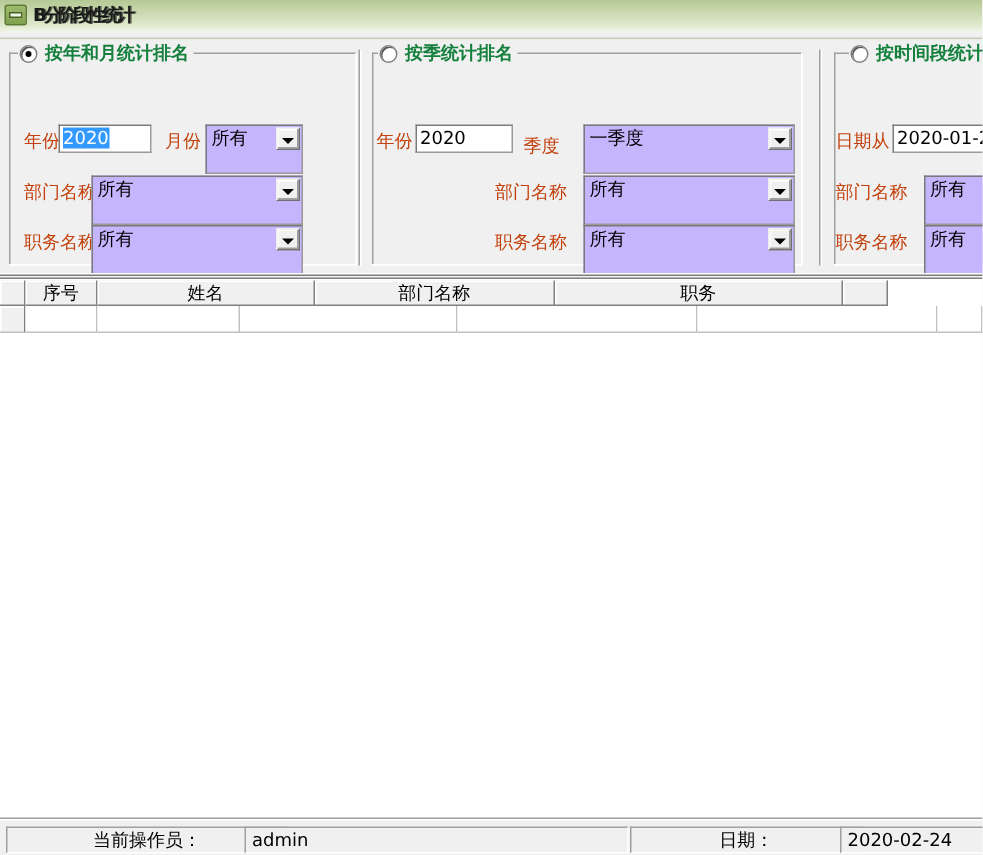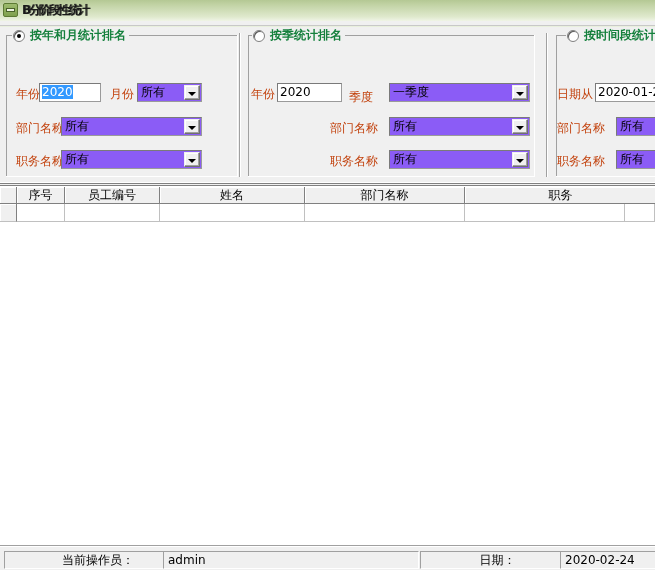--- a/index.html
+++ b/index.html
@@ -190,22 +190,22 @@
     color: #000;
     overflow: hidden;
     white-space: nowrap;
   }
   .finput .sel {
     background: #3399ff;
     color: #ffffff;
   }
   .fselect {
     position: absolute;
-    height: 19px;
-    background: #8b5cf6;
+    height: 33px;
+    background: #c4b5fd;
     border: 1px solid #9a9a9a;
     border-top-color: #7a7a7a;
     border-left-color: #7a7a7a;
     box-sizing: border-box;
   }
   .fselect .sel-text {
     position: absolute;
     left: 3px; top: 0;
     line-height: 17px;
     font-size: 12px;
@@ -423,21 +423,20 @@
       <span class="sel-text">所有</span>
 
     </div>
   </div>
 
   <div id="grid">
     <div id="grid-top-edge"></div>
     <div id="grid-header">
       <div class="gh-cell" style="width:17px;"></div>
       <div class="gh-cell" style="width:48px;">序号</div>
-      <div class="gh-cell" style="width:95px;">员工编号</div>
       <div class="gh-cell" style="width:145px;">姓名</div>
       <div class="gh-cell" style="width:160px;">部门名称</div>
       <div class="gh-cell" style="width:192px;">职务</div>
       <div class="gh-cell" style="width:30px;"></div>
     </div>
     <div id="grid-row-first">
       <div class="gr-cell selector" style="width:17px;"></div>
       <div class="gr-cell" style="width:48px;"></div>
       <div class="gr-cell" style="width:95px;"></div>
       <div class="gr-cell" style="width:145px;"></div>

